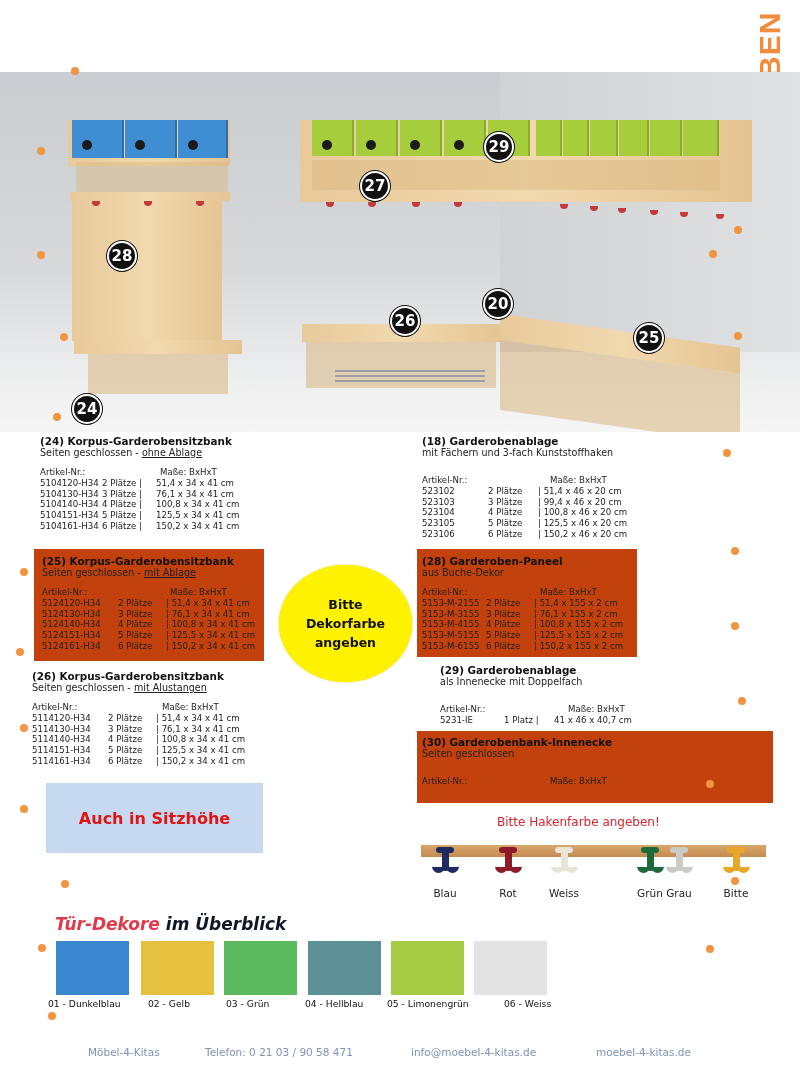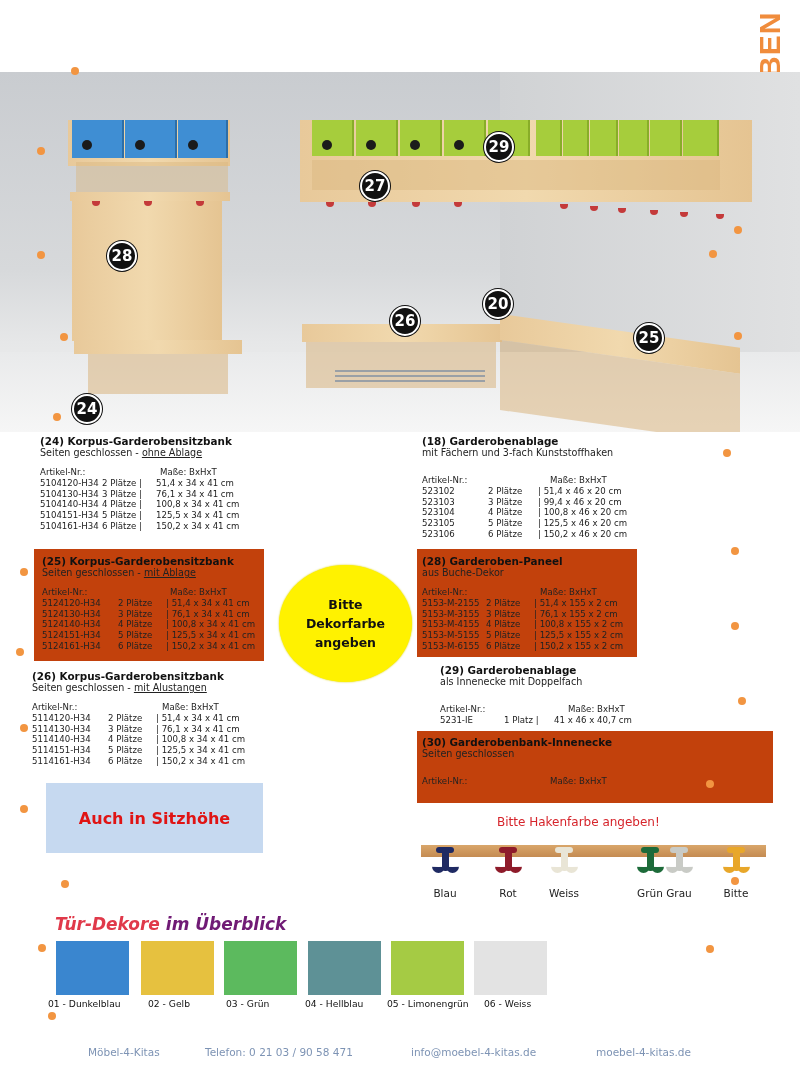--- a/index.html
+++ b/index.html
@@ -42,21 +42,21 @@
   .shelf { position: absolute; left: 421px; top: 845px; width: 345px; height: 12px; background: linear-gradient(180deg,#d9a66a,#c48b52); }
   .hook-item { position: absolute; top: 847px; width: 52px; text-align: center; }
   .hook-item .hk { width: 30px; height: 30px; margin: 0 auto; position: relative; }
   .hook-item .hk .stem { position: absolute; left: 12px; top: 0; width: 7px; height: 24px; border-radius: 3px; }
   .hook-item .hk .cap { position: absolute; left: 6px; top: 0; width: 18px; height: 6px; border-radius: 3px; }
   .hook-item .hk .arm { position: absolute; top: 10px; width: 13px; height: 16px; border-bottom: 6px solid; border-radius: 0 0 10px 10px; }
   .hook-item .lbl { font-size: 10.5px; color: #222; margin-top: 10px; font-family: "DejaVu Sans", sans-serif; }
 
   .tur-title { position: absolute; left: 55px; top: 914px; font-family: "DejaVu Sans", sans-serif; font-style: italic; font-weight: bold; font-size: 17px; }
   .tur-title .red { color: #e0394a; }
-  .tur-title .blk { color: #701a75; }
+  .tur-title .blk { color: #0f172a; }
   .swatch { position: absolute; top: 941px; width: 73px; height: 54px; }
   .sw-label { position: absolute; top: 998px; font-size: 9.2px; color: #111; white-space: nowrap; font-family: "DejaVu Sans", sans-serif; }
 
   .footer { position: absolute; top: 1046px; font-family: "DejaVu Sans", sans-serif; font-size: 10.5px; color: #7d93b4; white-space: nowrap; }
 
   .dot { position: absolute; width: 8px; height: 8px; border-radius: 50%; background: #f29541; }
 </style>
 </head>
 <body>
 
@@ -404,21 +404,21 @@
 <div class="swatch" style="left:141px;background:#e6c13f"></div>
 <div class="swatch" style="left:224px;background:#5cba5e"></div>
 <div class="swatch" style="left:308px;background:#5e9196"></div>
 <div class="swatch" style="left:391px;background:#a5cb44"></div>
 <div class="swatch" style="left:474px;background:#e3e3e3"></div>
 <div class="sw-label" style="left:48px">01 - Dunkelblau</div>
 <div class="sw-label" style="left:148px">02 - Gelb</div>
 <div class="sw-label" style="left:226px">03 - Grün</div>
 <div class="sw-label" style="left:305px">04 - Hellblau</div>
 <div class="sw-label" style="left:387px">05 - Limonengrün</div>
-<div class="sw-label" style="left:484px">06 - Weiss</div>
+<div class="sw-label" style="left:504px">06 - Weiss</div>
 
 <div class="footer" style="left:88px">Möbel-4-Kitas</div>
 <div class="footer" style="left:205px">Telefon: 0 21 03 / 90 58 471</div>
 <div class="footer" style="left:411px">info@moebel-4-kitas.de</div>
 <div class="footer" style="left:596px">moebel-4-kitas.de</div>
 
 <div class="dot" style="left:71px;top:67px"></div>
 <div class="dot" style="left:37px;top:147px"></div>
 <div class="dot" style="left:37px;top:251px"></div>
 <div class="dot" style="left:60px;top:333px"></div>

